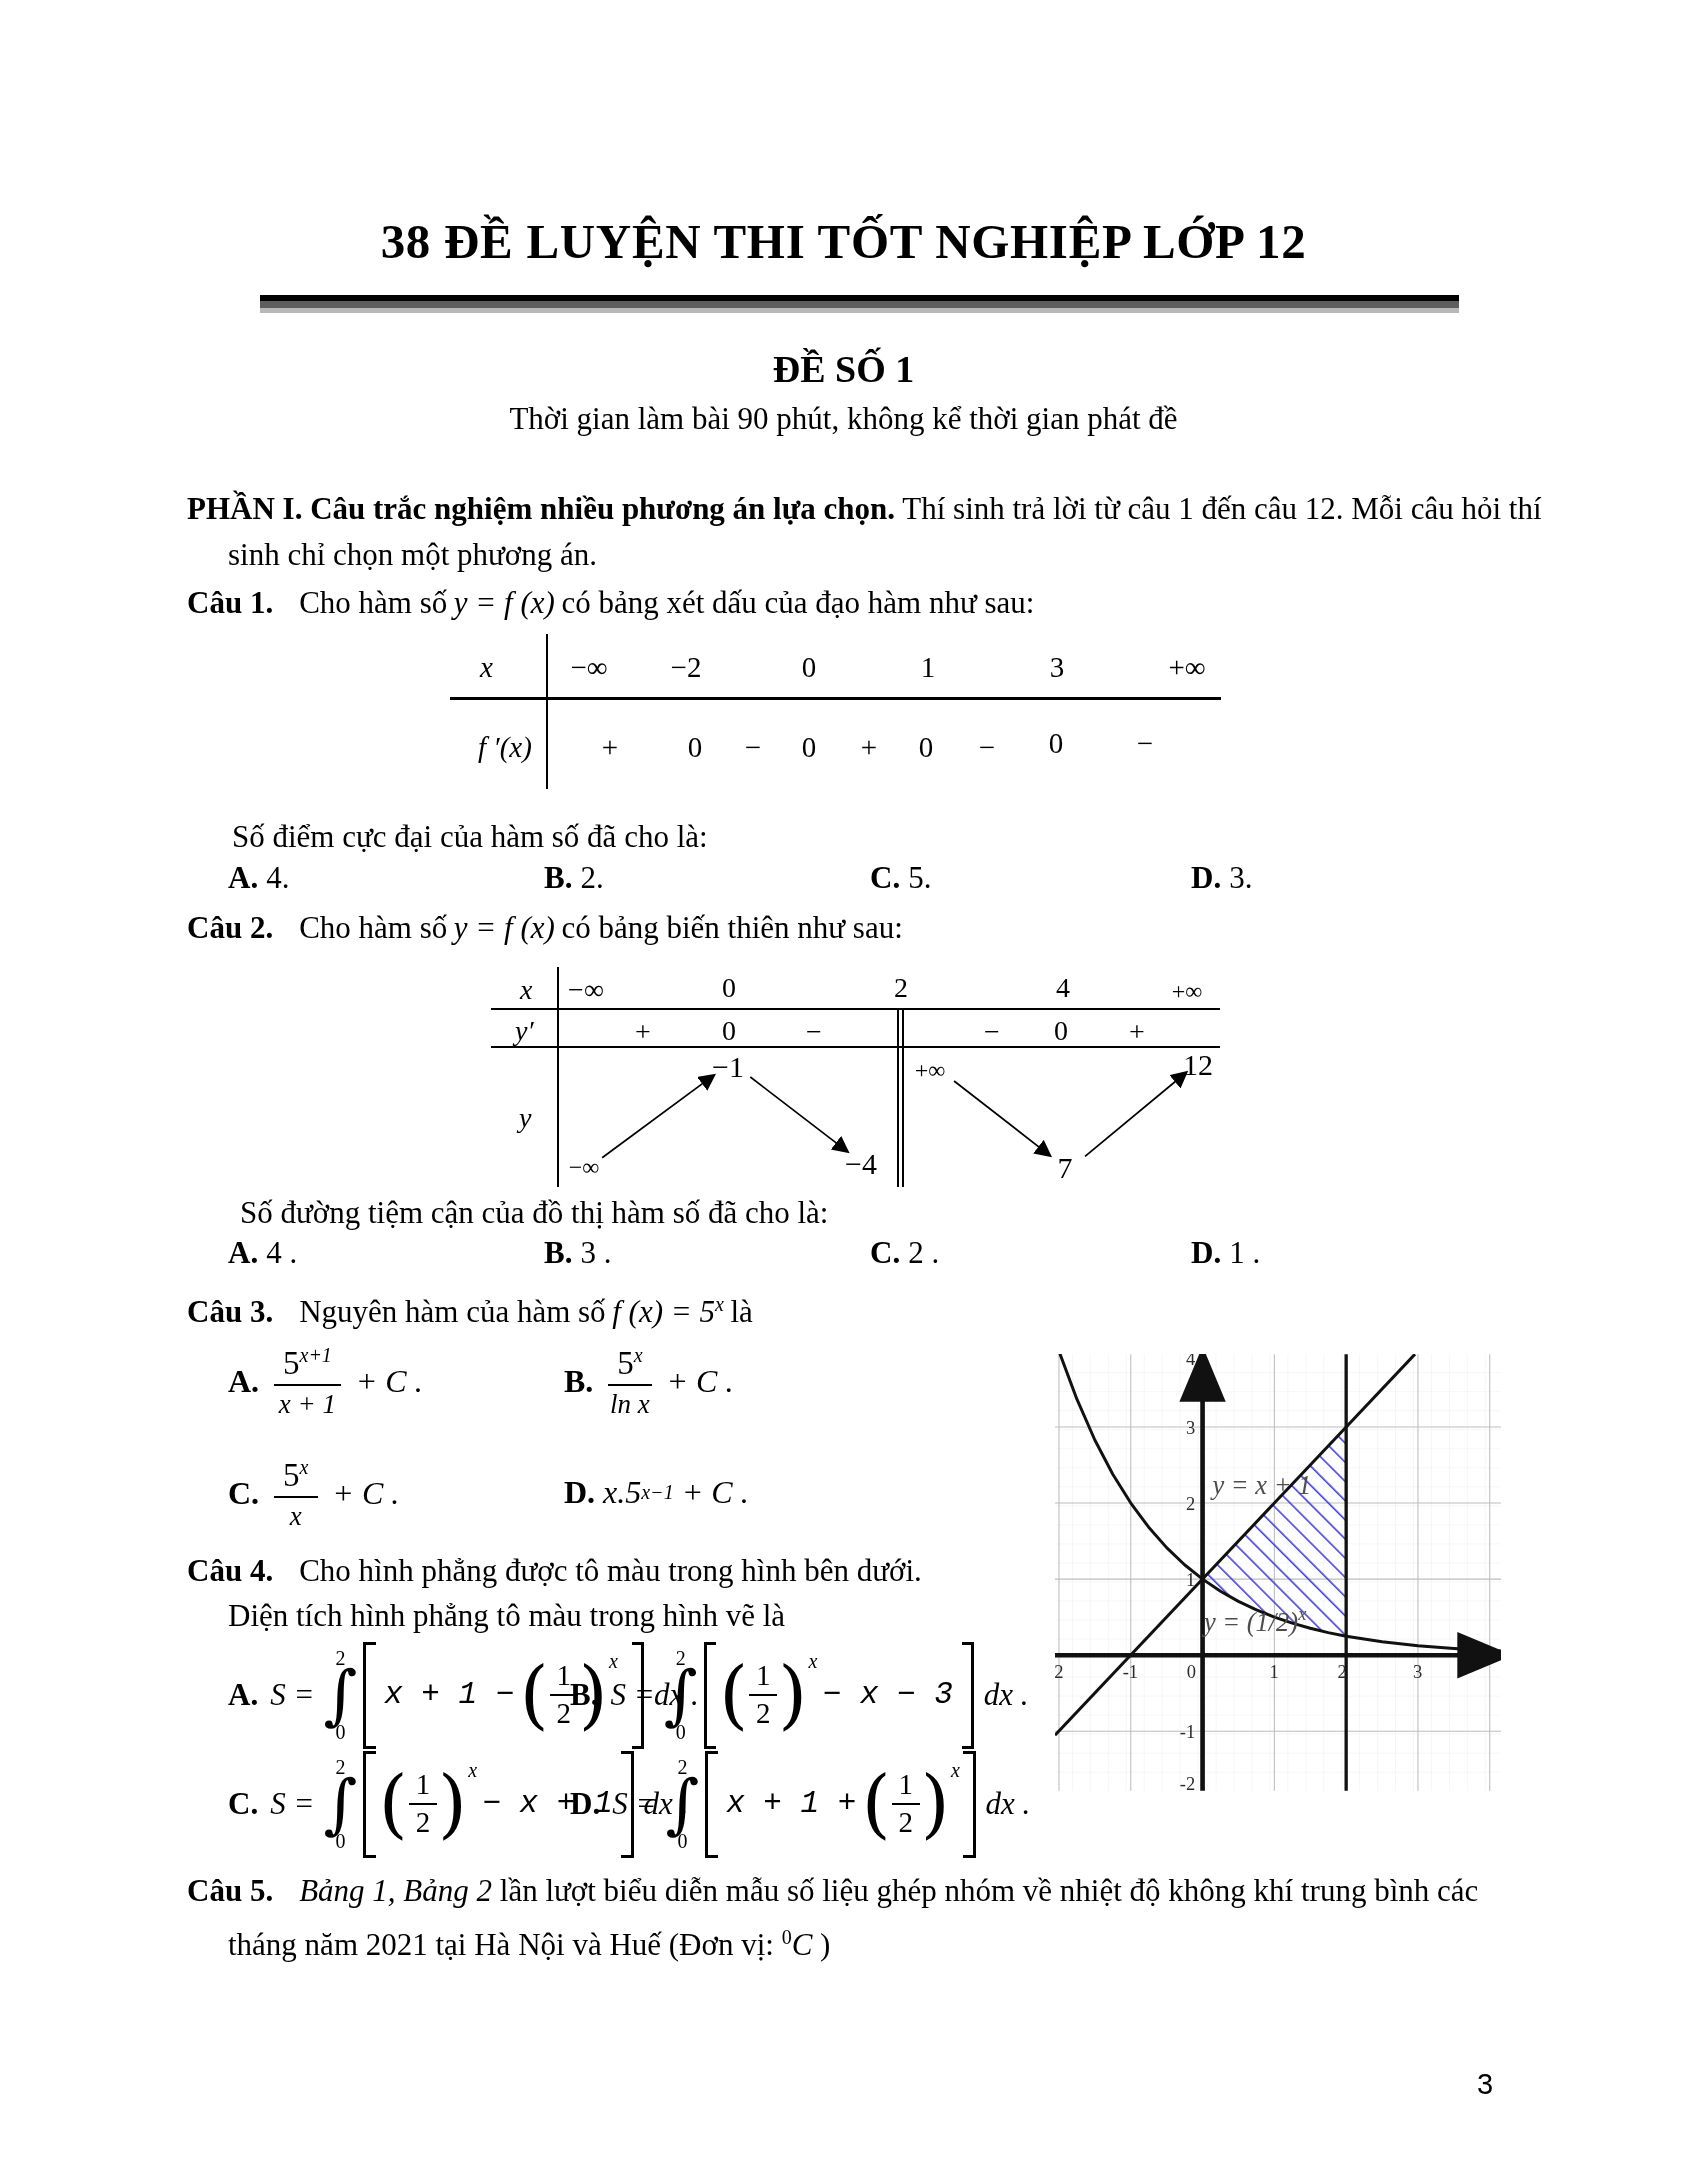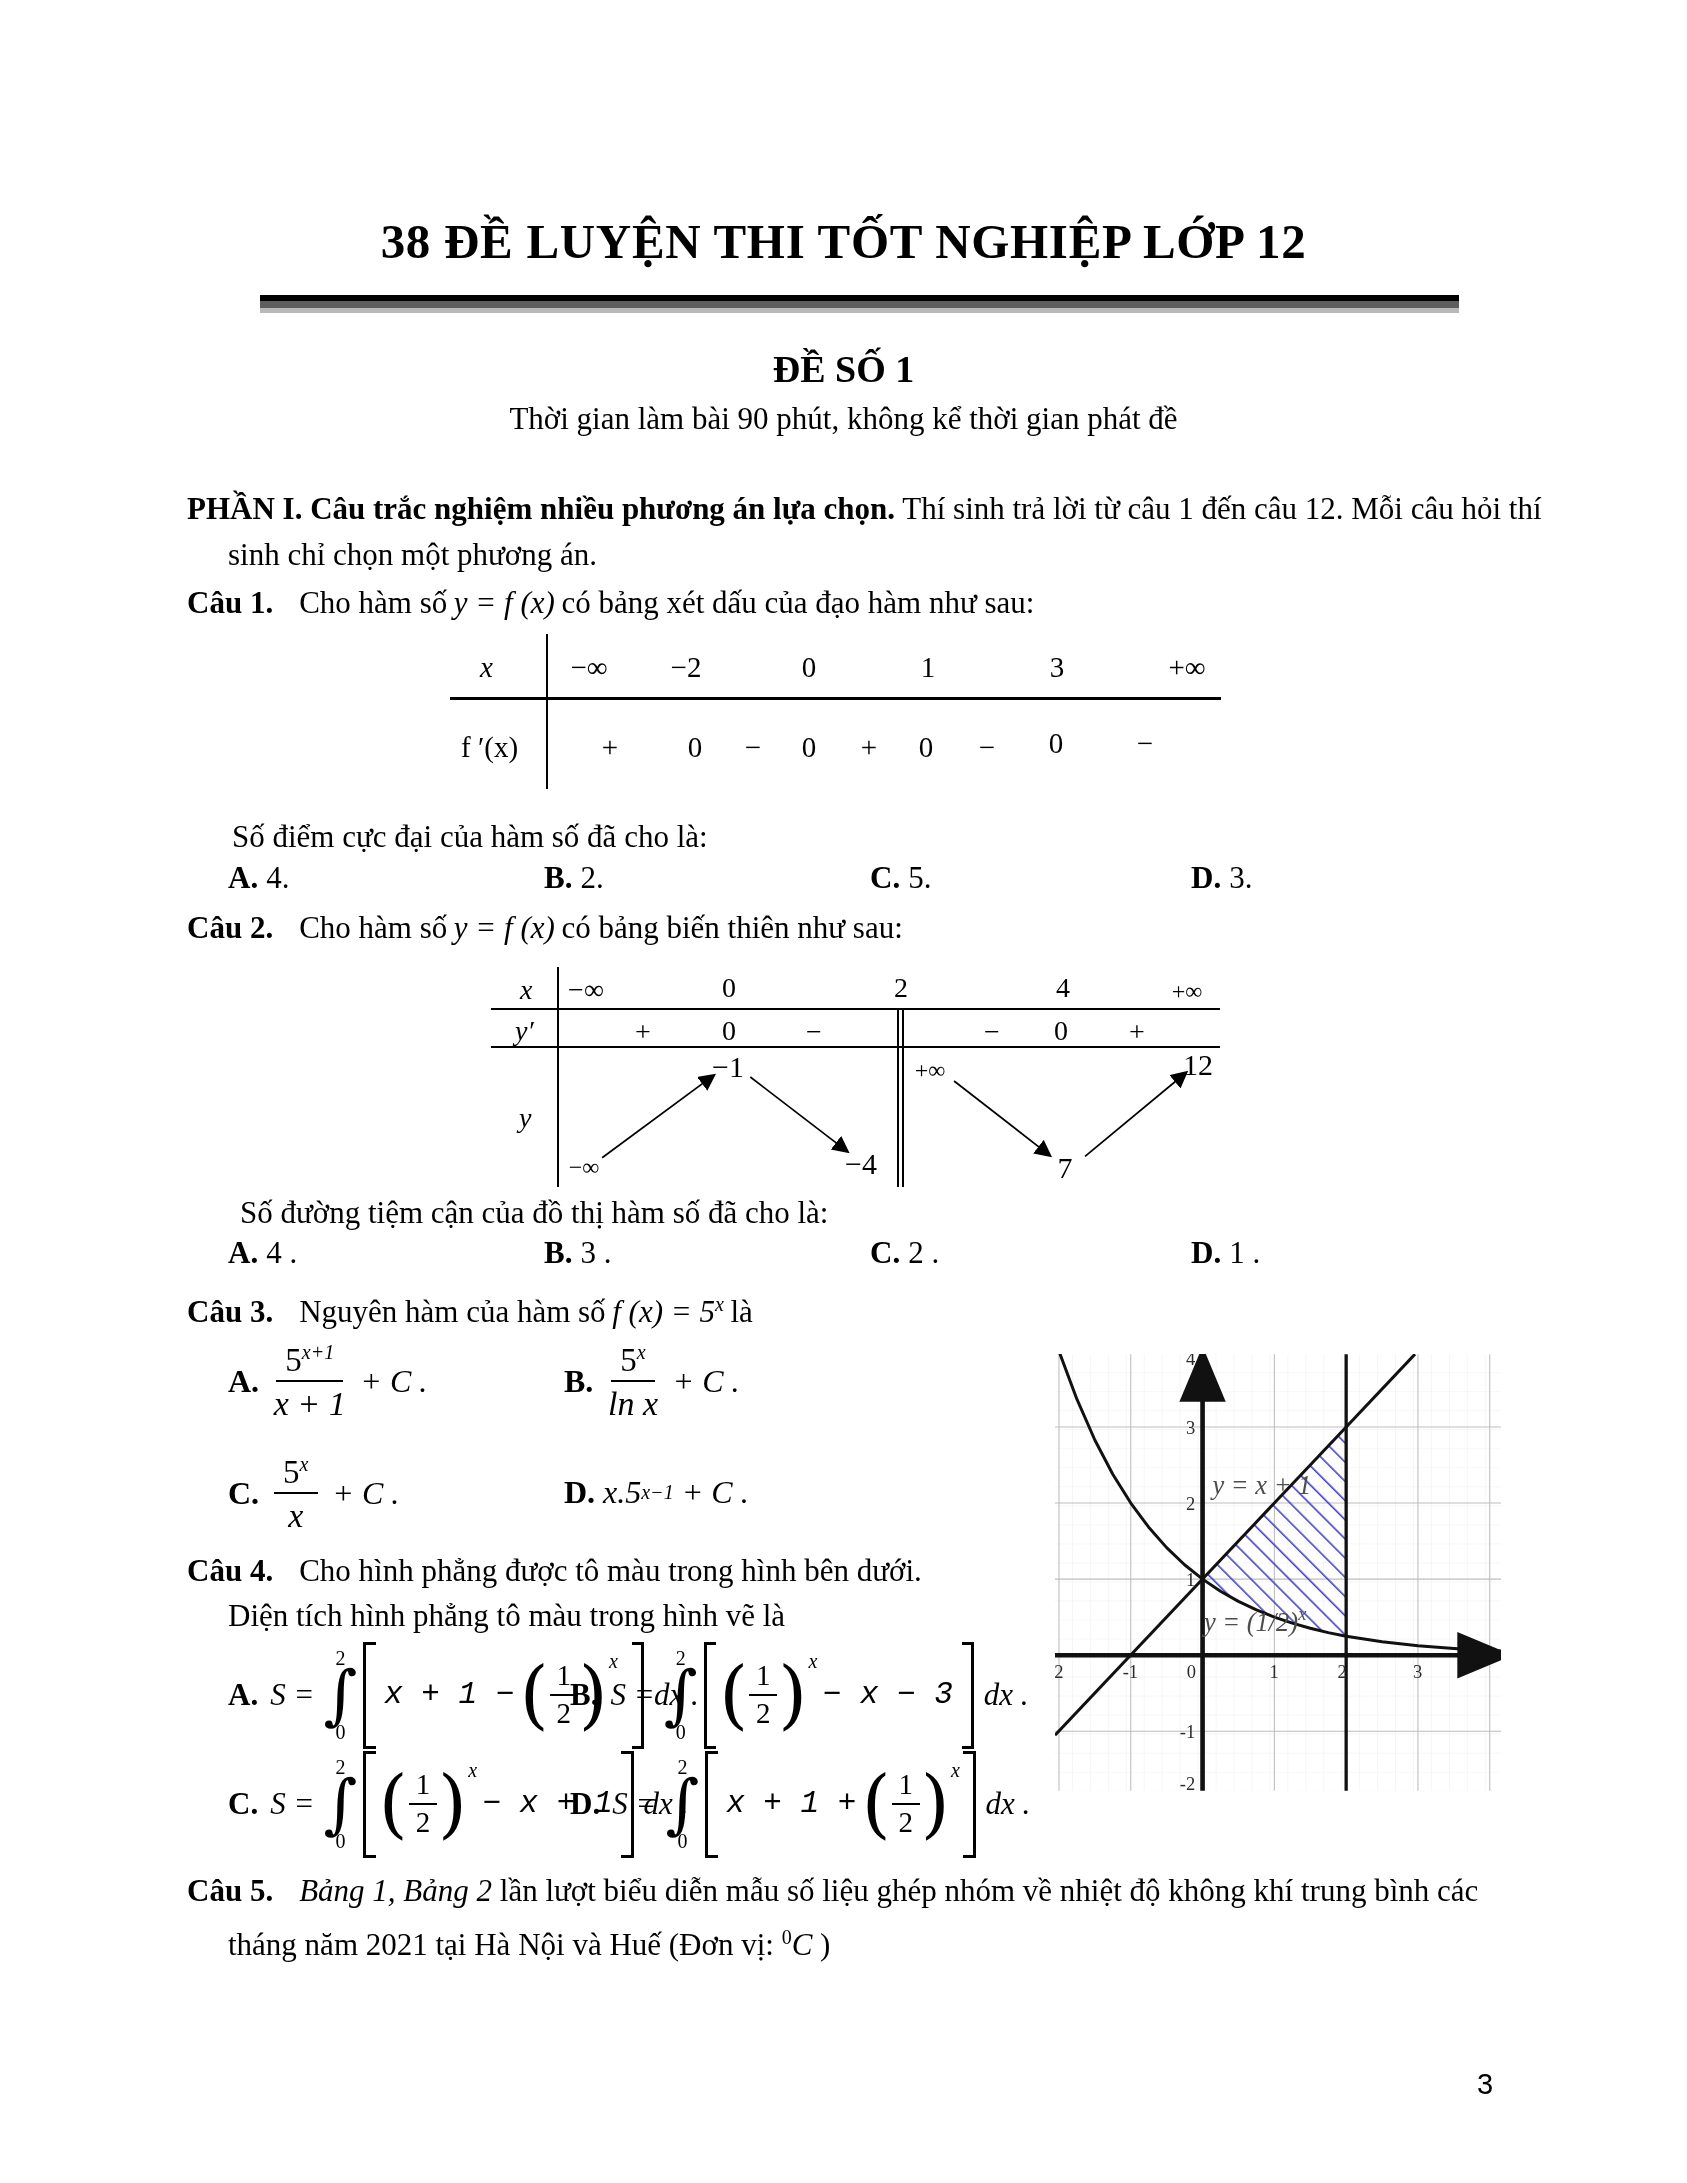--- a/index.html
+++ b/index.html
@@ -31,39 +31,39 @@
   .akey { font-weight:bold; margin-right:8px; }
 
   
   .sign-table { position:absolute; left:450px; top:634px; width:771px; height:155px; font-size:29px; }
   .st-vline { position:absolute; left:96px; top:0; width:2px; height:155px; background:#000; }
   .st-hline { position:absolute; left:0; top:63px; width:771px; height:2.6px; background:#000; }
   .st-cell { position:absolute; transform:translateX(-50%); white-space:nowrap; }
   .st-rowx { top:17px; }
   .st-rowf { top:97px; }
   .st-xlabel { position:absolute; left:30px; top:17px; font-style:italic; }
-  .st-fplabel { position:absolute; left:11px; top:97px; }
+  .st-fplabel { position:absolute; left:28px; top:97px; font-style:italic; }
 
   
   .var-table { position:absolute; left:491px; top:967px; width:729px; height:220px; font-size:28px; }
   .vt-vline { position:absolute; left:66px; top:0; width:2px; height:220px; background:#000; }
   .vt-hline { position:absolute; left:0; width:729px; height:2.3px; background:#000; }
   .vt-dvline { position:absolute; top:41px; width:1.7px; height:179px; background:#000; }
   .vt-cell { position:absolute; transform:translateX(-50%); white-space:nowrap; }
   .vt-inf { font-size:24px; }
   .vt-val { font-size:30px; }
   .vt-lab { position:absolute; font-style:italic; }
   .vt-arrows { position:absolute; left:0; top:0; }
 
   
   .opt3 { position:absolute; display:flex; align-items:center; height:109px; font-size:32px; white-space:nowrap; }
   .frac3 { display:inline-flex; flex-direction:column; align-items:center; margin:0 6.6px; }
   .frac3 .num { border-bottom:2.3px solid #000; padding:0 9.3px 4px; line-height:1;text-align:center; }
   .frac3 .nbase { font-size:33px; }
-  .frac3 .den { padding-top:5.3px; font-style:italic; font-size:34px; line-height:1; }
+  .frac3 .den { padding-top:5.3px; font-style:italic; font-size:27px; line-height:1; }
   .opt3 .tail { font-style:italic; margin-left:8px; }
   .opt3 .base { font-style:italic; }
 
   
   .opt-int { position:absolute; display:flex; align-items:center; height:112px; font-size:31px; white-space:nowrap; }
   .sval { font-style:italic; margin:0 6.6px 0 4px; }
   .integral { display:inline-flex; flex-direction:column; align-items:center; margin:0 2.6px; }
   .ilim { font-size:20px; line-height:1.1; }
   .iglyph { font-size:65px; line-height:0.8; font-family:"DejaVu Serif", serif; }
   .lbrack, .rbrack { width:9.3px; height:101px; margin:0 3.3px; }

